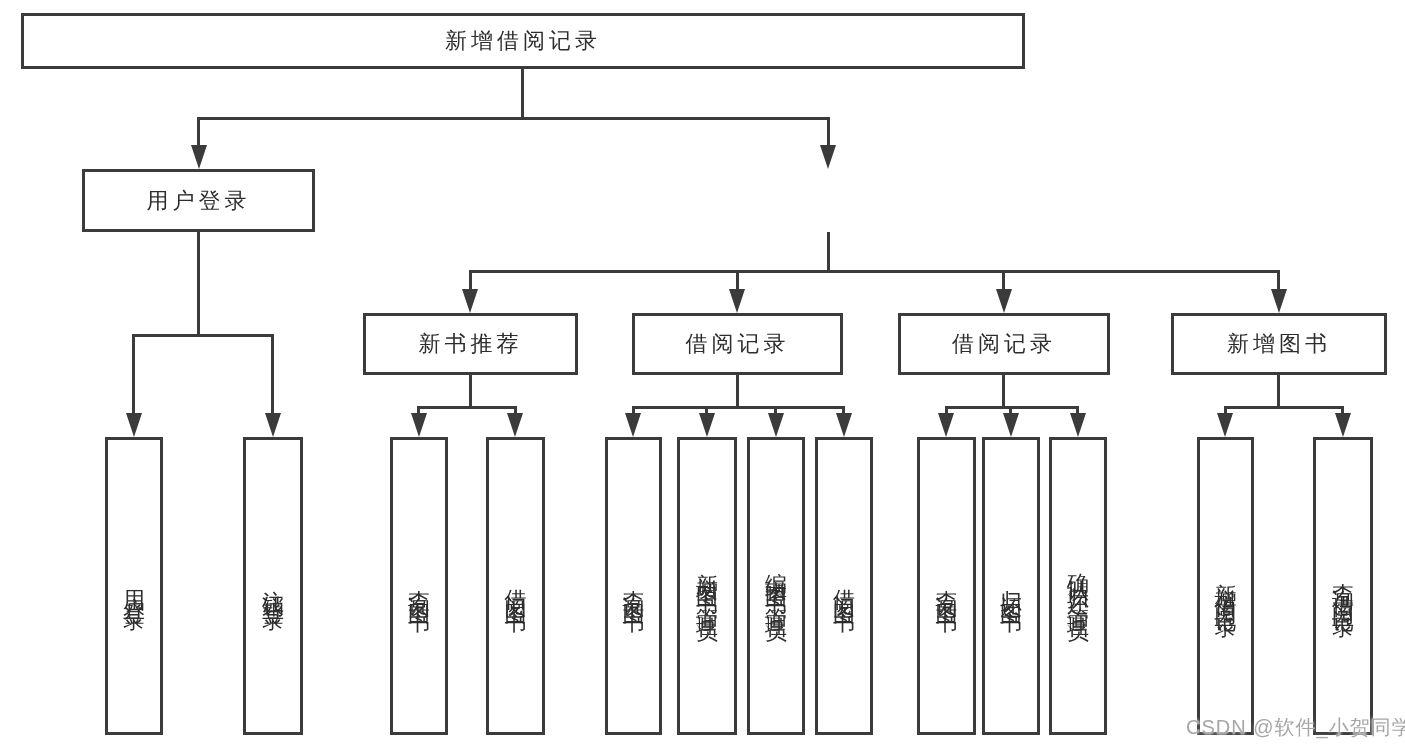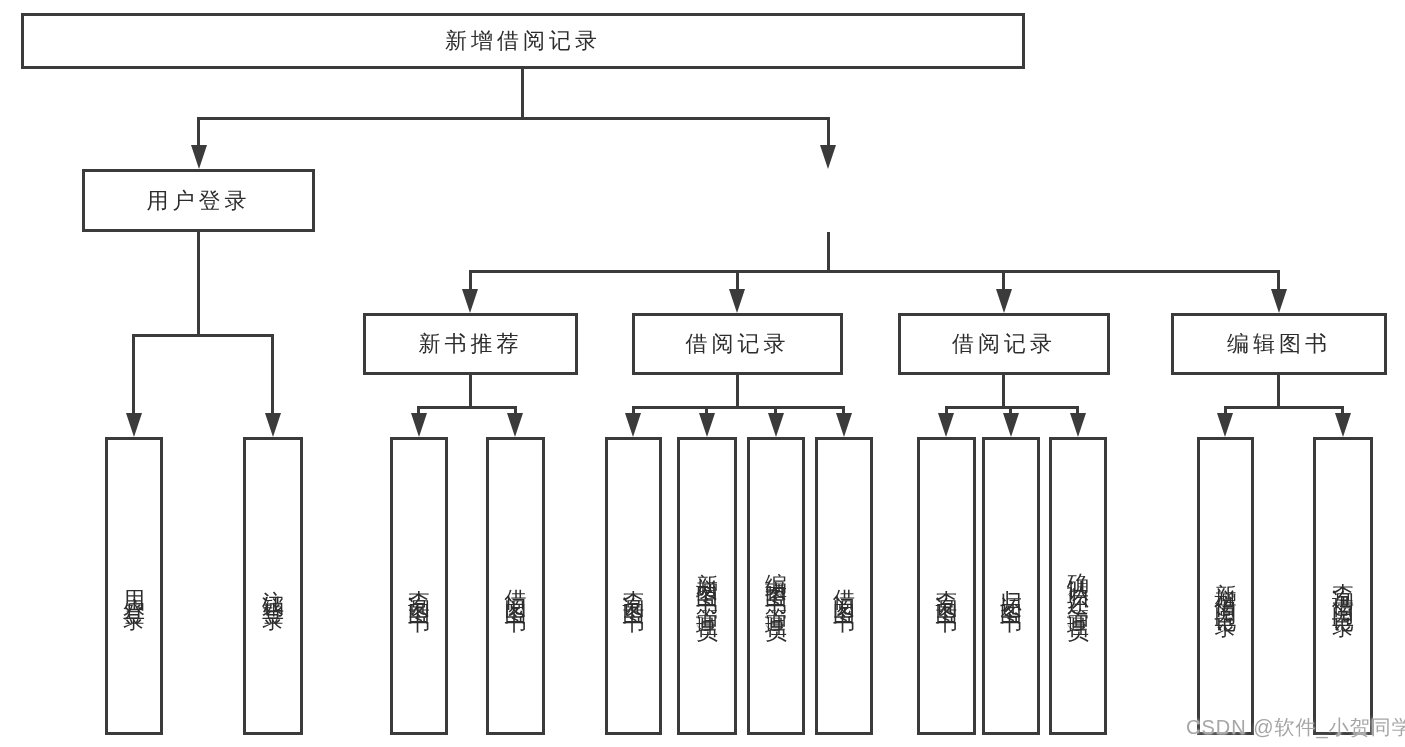--- a/index.html
+++ b/index.html
@@ -76,21 +76,21 @@
   <div class="box lvl3 hbox" style="left:363px;width:215px;">
     <span>新书推荐</span>
   </div>
   <div class="box lvl3 hbox" style="left:632px;width:211px;">
     <span>借阅记录</span>
   </div>
   <div class="box lvl3 hbox" style="left:898px;width:212px;">
     <span>借阅记录</span>
   </div>
   <div class="box lvl3 hbox" style="left:1171px;width:216px;">
-    <span>编辑图书</span>
+    <span>新增图书</span>
   </div>
 
   <div class="box leaf" style="left:105px;width:58px;">
     <span class="vtext">用户登录</span>
   </div>
   <div class="box leaf" style="left:243px;width:60px;">
     <span class="vtext">注销登录</span>
   </div>
   <div class="box leaf" style="left:390px;width:58px;">
     <span class="vtext">查询图书</span>

